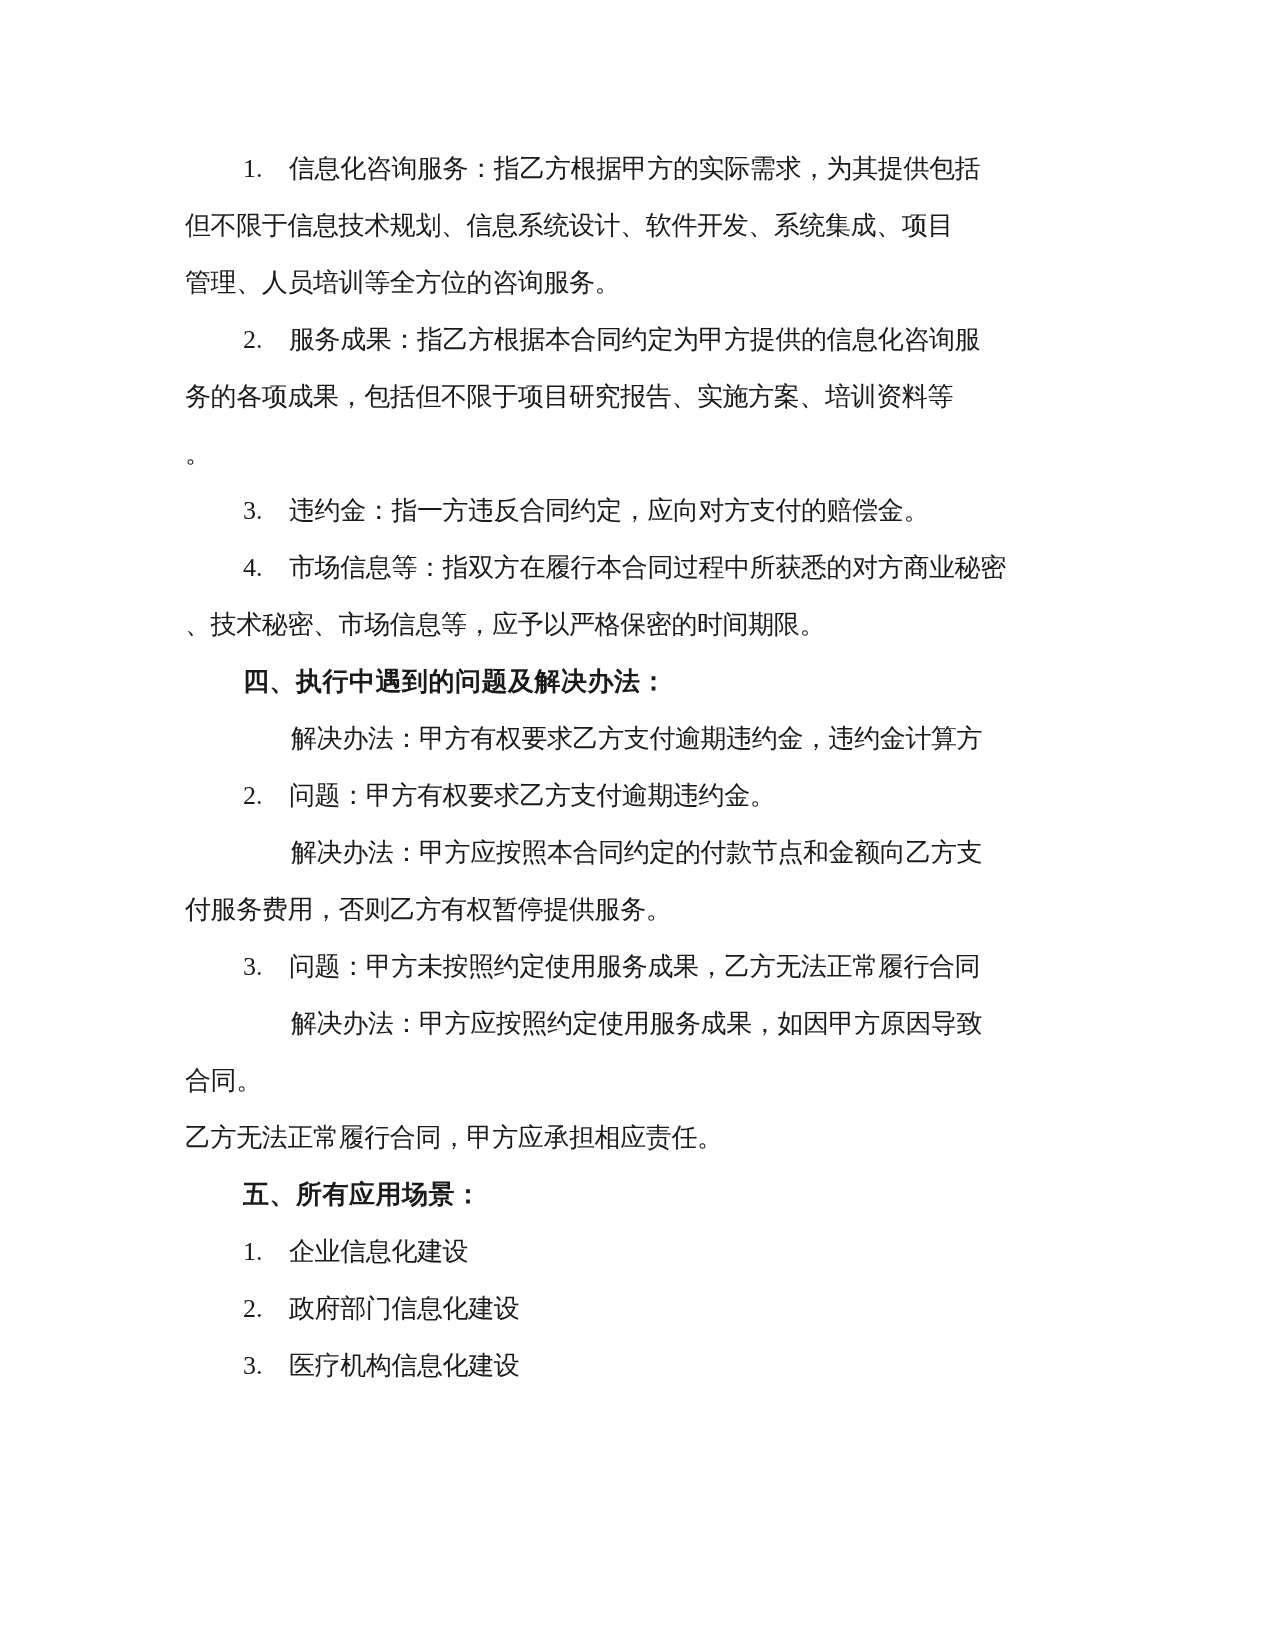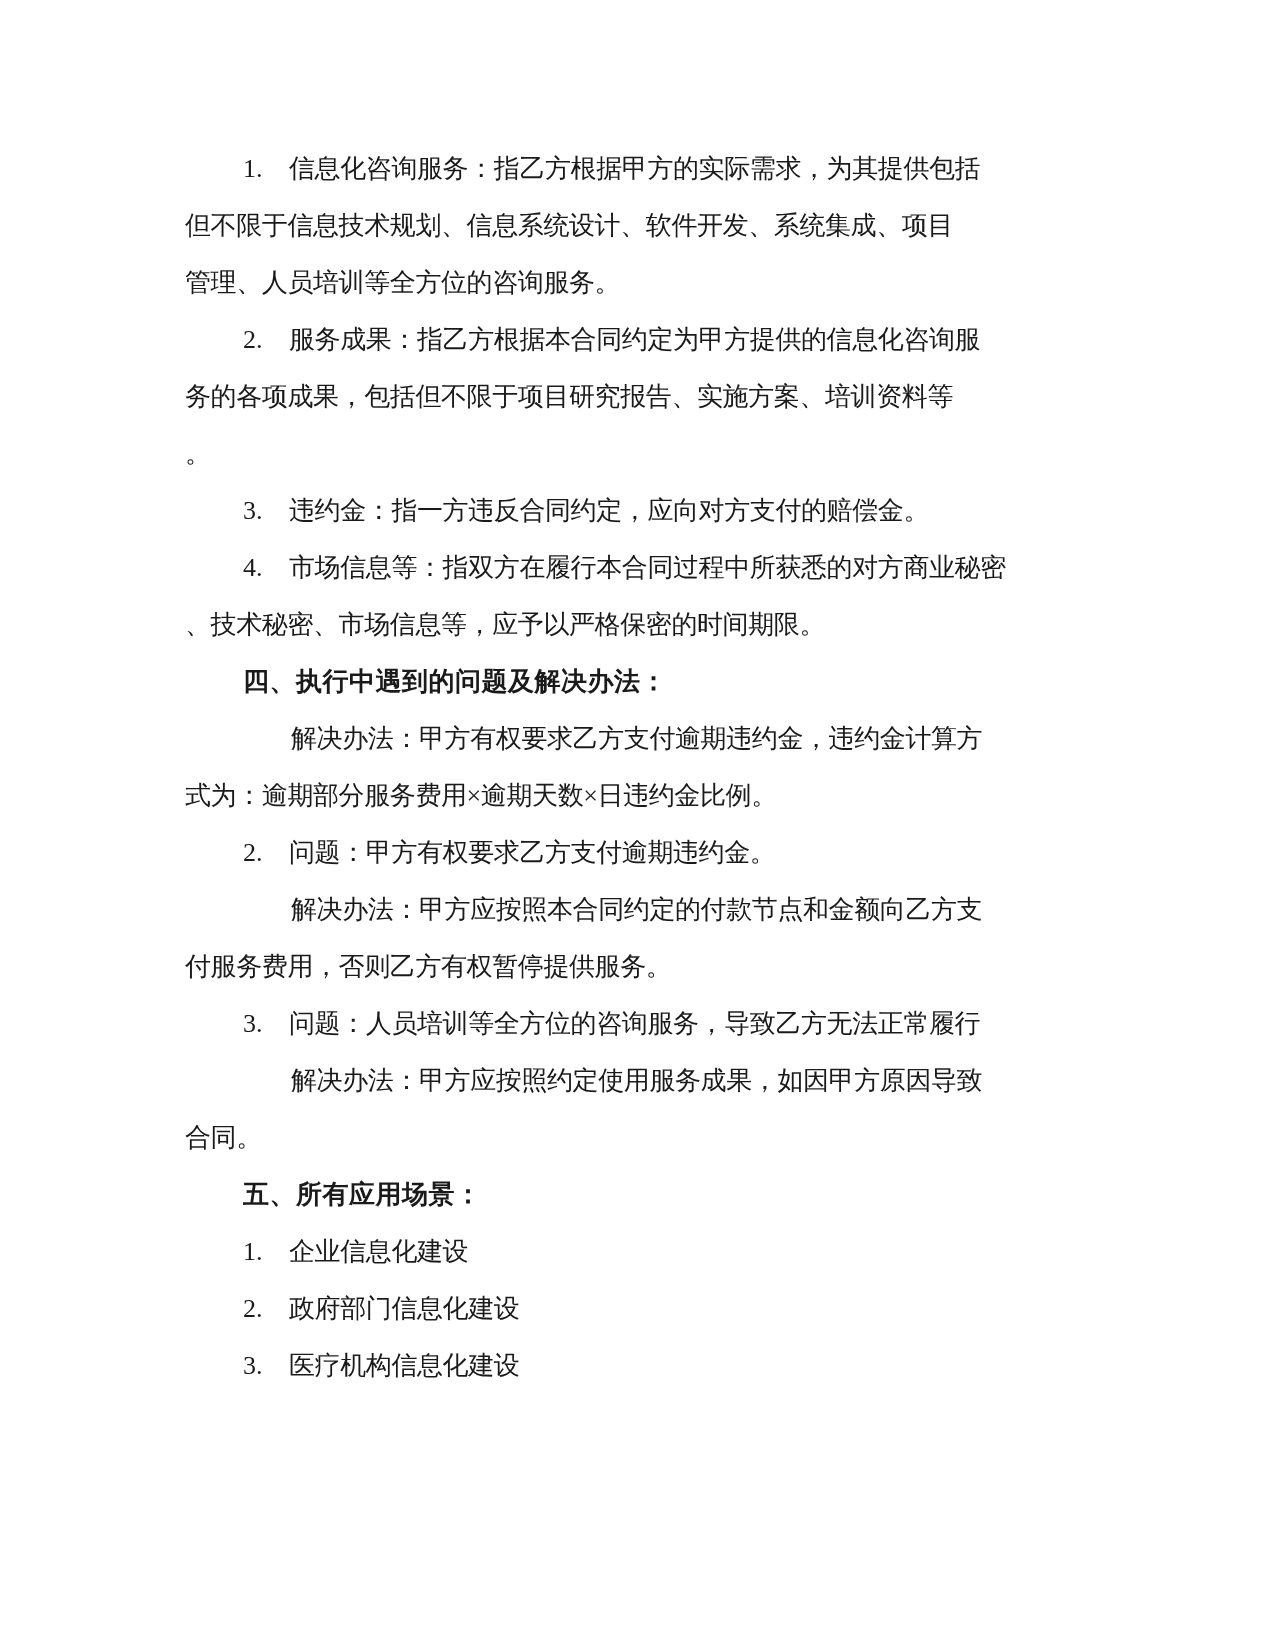--- a/index.html
+++ b/index.html
@@ -56,25 +56,25 @@
       <div class="line wrap fill"><span>但不限于信息技术规划、信息系统设计、软件开发、系统集成、项目</span></div>
       <div class="line wrap"><span>管理、人员培训等全方位的咨询服务。</span></div>
       <div class="line numbered fill"><span class="num">2.</span><span>服务成果：指乙方根据本合同约定为甲方提供的信息化咨询服</span></div>
       <div class="line wrap fill"><span>务的各项成果，包括但不限于项目研究报告、实施方案、培训资料等</span></div>
       <div class="line wrap"><span>。</span></div>
       <div class="line numbered"><span class="num">3.</span><span>违约金：指一方违反合同约定，应向对方支付的赔偿金。</span></div>
       <div class="line numbered fill"><span class="num">4.</span><span>市场信息等：指双方在履行本合同过程中所获悉的对方商业秘密</span></div>
       <div class="line wrap"><span>、技术秘密、市场信息等，应予以严格保密的时间期限。</span></div>
       <div class="line heading"><span>四、执行中遇到的问题及解决办法：</span></div>
       <div class="line solution fill"><span>解决办法：甲方有权要求乙方支付逾期违约金，违约金计算方</span></div>
-      <div class="line wrap"><span>式为：逾期部分服务费用×逾期天数×日违约金比例。</span></div>
       <div class="line numbered"><span class="num">2.</span><span>问题：甲方有权要求乙方支付逾期违约金。</span></div>
       <div class="line solution fill"><span>解决办法：甲方应按照本合同约定的付款节点和金额向乙方支</span></div>
       <div class="line wrap"><span>付服务费用，否则乙方有权暂停提供服务。</span></div>
-      <div class="line numbered fill"><span class="num">3.</span><span>问题：人员培训等全方位的咨询服务，导致乙方无法正常履行</span></div>
+      <div class="line numbered fill"><span class="num">3.</span><span>问题：甲方未按照约定使用服务成果，乙方无法正常履行合同</span></div>
       <div class="line solution fill"><span>解决办法：甲方应按照约定使用服务成果，如因甲方原因导致</span></div>
       <div class="line wrap"><span>合同。</span></div>
+      <div class="line wrap"><span>乙方无法正常履行合同，甲方应承担相应责任。</span></div>
       <div class="line heading"><span>五、所有应用场景：</span></div>
       <div class="line numbered"><span class="num">1.</span><span>企业信息化建设</span></div>
       <div class="line numbered"><span class="num">2.</span><span>政府部门信息化建设</span></div>
       <div class="line numbered"><span class="num">3.</span><span>医疗机构信息化建设</span></div>
     </div>
 </div>
 
 </body></html>

